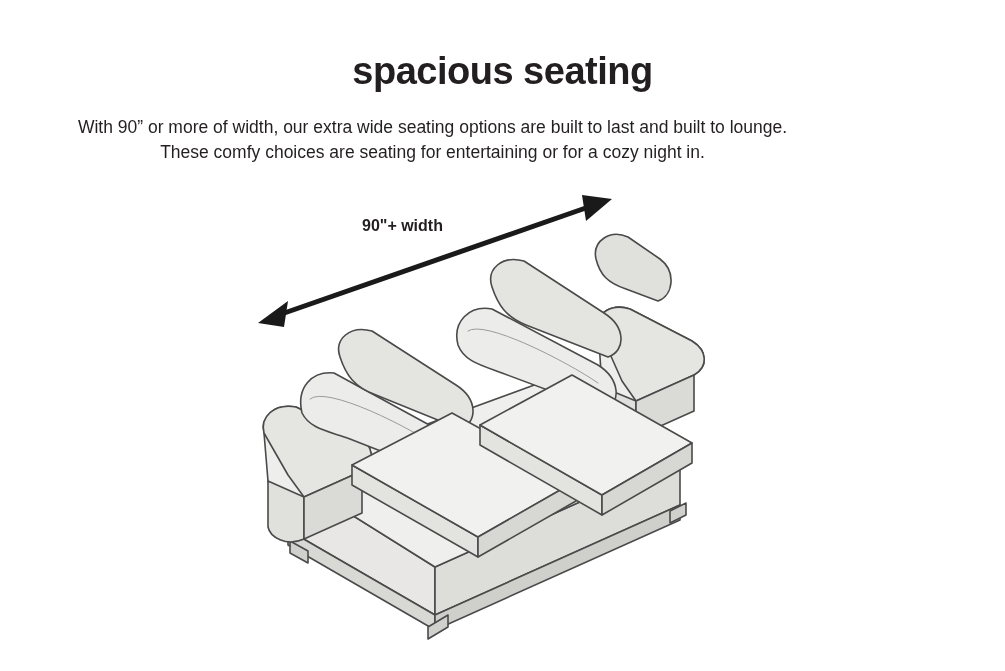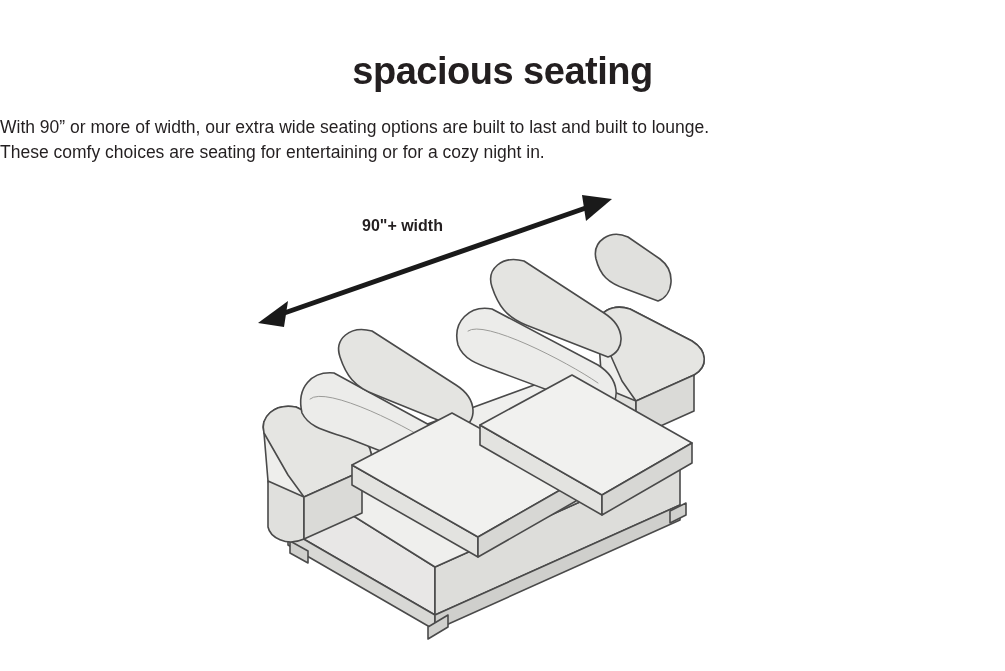--- a/index.html
+++ b/index.html
@@ -31,20 +31,21 @@
     font-weight: bold;
     letter-spacing: -0.5px;
     color: #231f20;
     line-height: 1.15;
   }
   .subcopy {
     position: absolute;
     top: 115px;
     left: 0;
     width: 865px;
+    text-align: center;
     font-size: 17.5px;
     font-weight: normal;
     color: #231f20;
     line-height: 1.45;
   }
   .subcopy .line {
     display: block;
   }
   .dimension-label {
     position: absolute;

